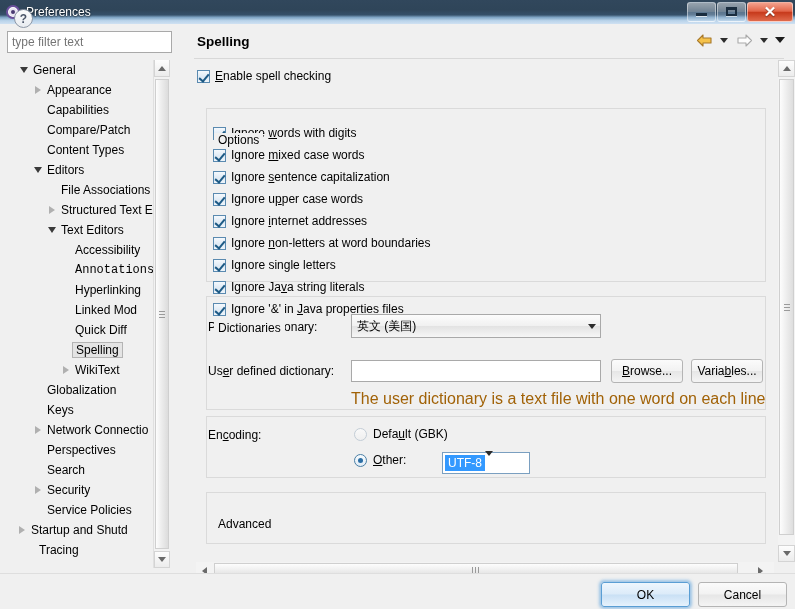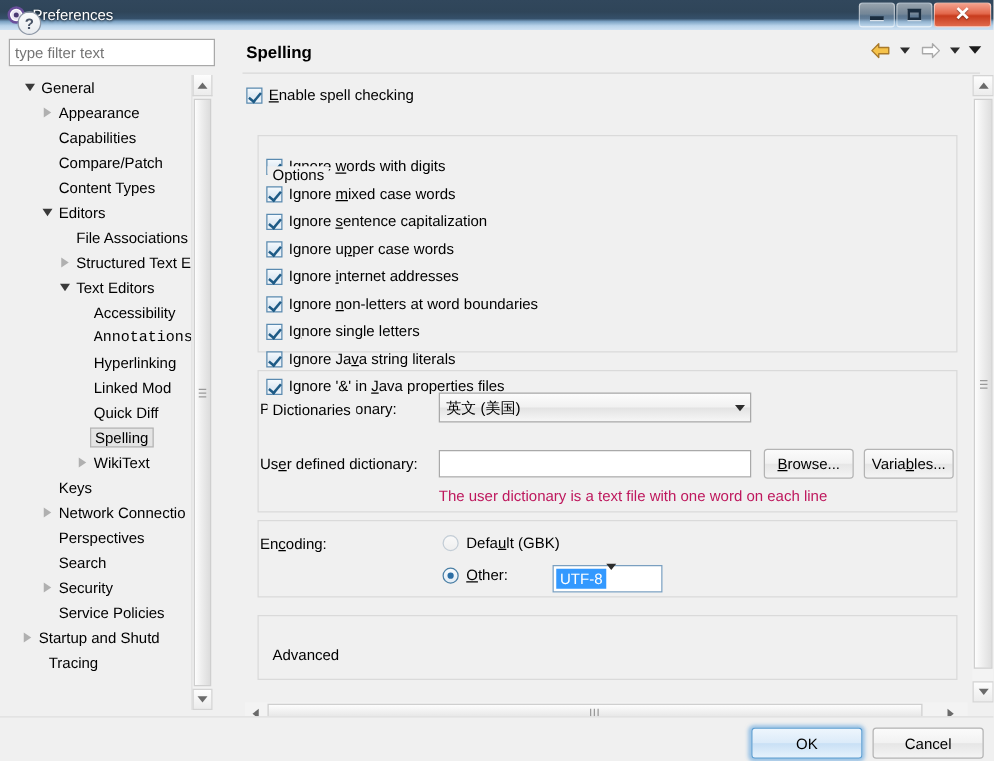--- a/index.html
+++ b/index.html
@@ -268,21 +268,21 @@
   }
   .btn {
     position: absolute; height: 24px;
     border: 1px solid #b4b4b4; border-radius: 3px;
     background: linear-gradient(to bottom, #fbfbfb 0%, #f2f2f2 48%, #e6e6e6 52%, #f4f4f4 100%);
     font-family: "Liberation Sans", sans-serif; font-size: 12px;
     display: flex; align-items: center; justify-content: center;
     color: #000;
   }
   .hint {
-    position: absolute; font-size: 12px; color: #be185d; white-space: nowrap; text-align: right;
+    position: absolute; font-size: 16px; color: #a16207; white-space: nowrap; text-align: right;
   }
 
   .radio-row { position: absolute; display: flex; align-items: center; }
   .radio {
     width: 13px; height: 13px; border-radius: 50%; flex: none;
     border: 1px solid #9fb8cb;
     background: linear-gradient(to bottom, #f7fbfe, #e2ecf5);
     margin-right: 6px; position: relative;
   }
   .radio.on {
@@ -450,20 +450,24 @@
         </div>
         <div class="tree-row selected" style="padding-left: 44px;">
           <span class="tree-arrow"></span>
           <span class="tree-label">Spelling</span>
         </div>
         <div class="tree-row" style="padding-left: 44px;">
           <span class="tree-arrow">
             <span class="arrow-collapsed"></span>
           </span>
           <span class="tree-label">WikiText</span>
+        </div>
+        <div class="tree-row" style="padding-left: 16px;">
+          <span class="tree-arrow"></span>
+          <span class="tree-label">Globalization</span>
         </div>
         <div class="tree-row" style="padding-left: 16px;">
           <span class="tree-arrow"></span>
           <span class="tree-label">Keys</span>
         </div>
         <div class="tree-row" style="padding-left: 16px;">
           <span class="tree-arrow">
             <span class="arrow-collapsed"></span>
           </span>
           <span class="tree-label">Network Connectio</span>

